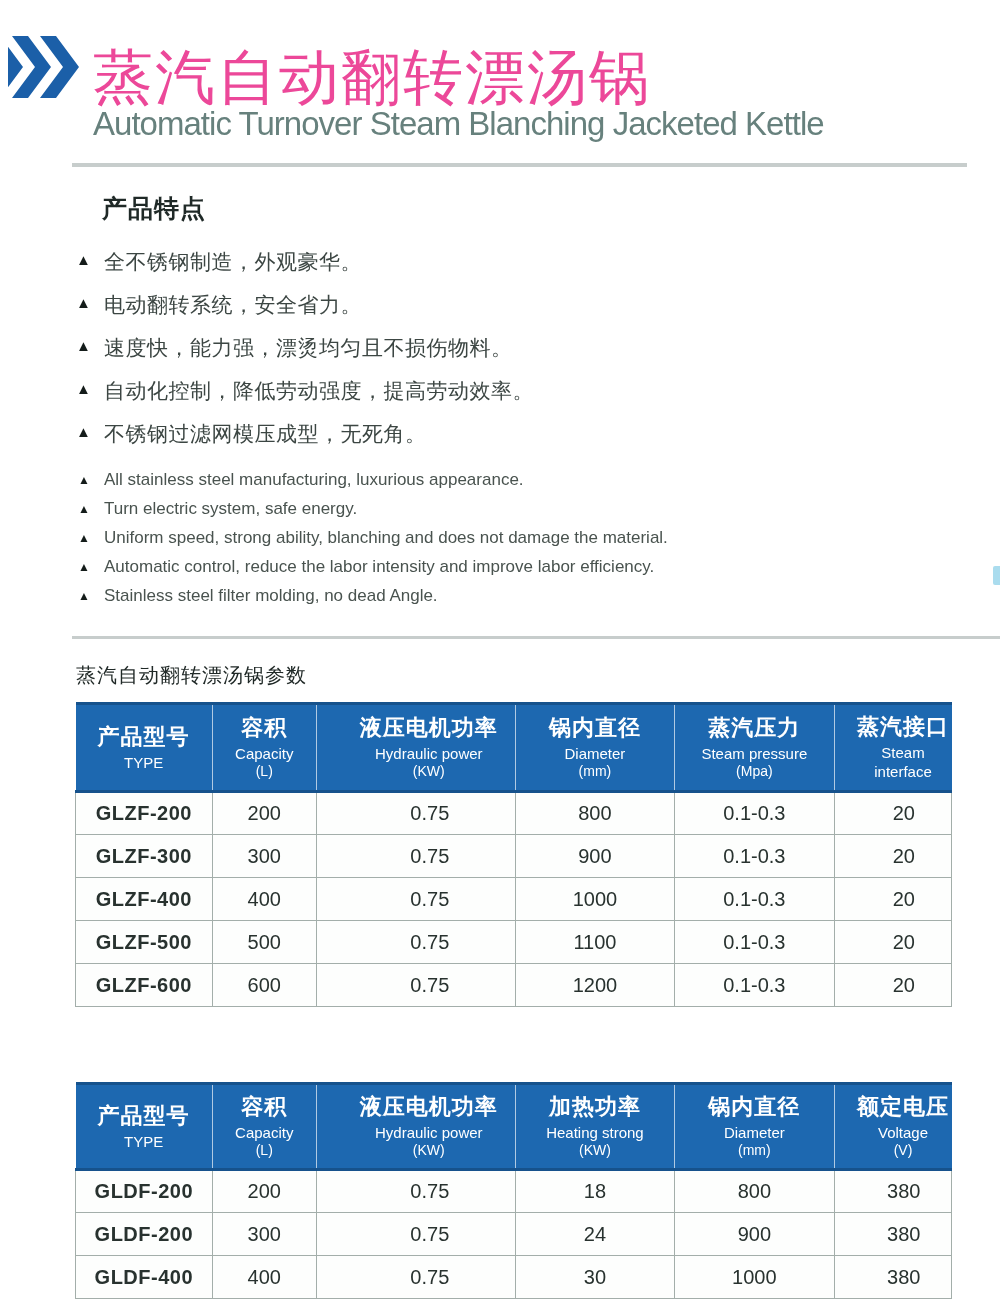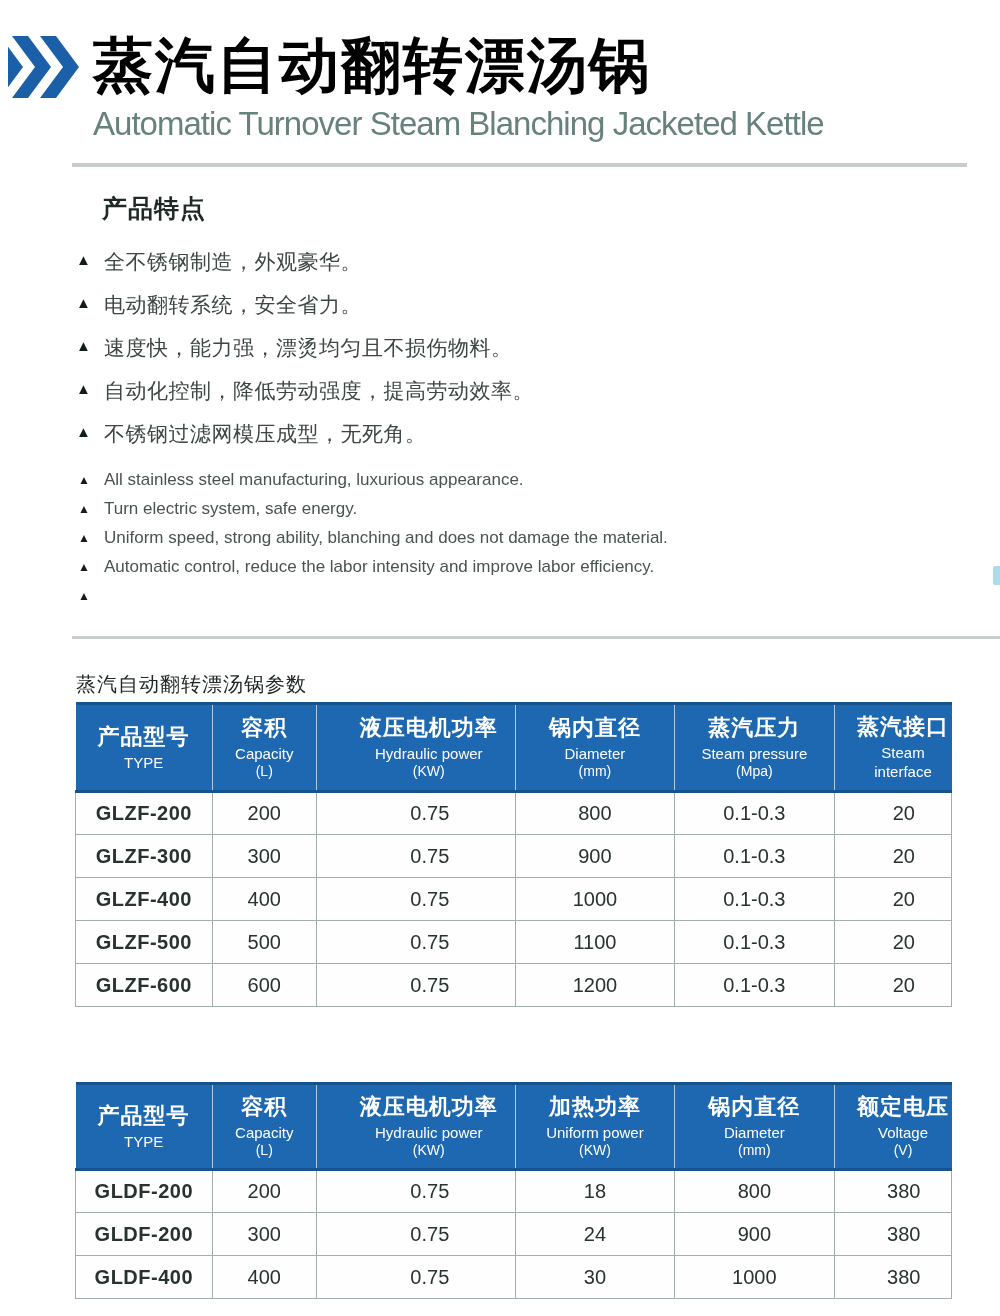--- a/index.html
+++ b/index.html
@@ -9,22 +9,22 @@
     width: 1000px;
     height: 1316px;
     background: #ffffff;
     overflow: hidden;
     font-family: "Liberation Sans", "DejaVu Sans", sans-serif;
   }
 
   
   .chevron-wrap { position: absolute; left: 8px; top: 36px; width: 74px; height: 62px; }
   .page-title {
-    position: absolute; left: 93px; top: 26px;
-    font-size: 60px; font-weight: bold; color: #000000;
+    position: absolute; left: 93px; top: 38px;
+    font-size: 60px; font-weight: normal; color: #ec4899;
     letter-spacing: 2px; white-space: nowrap;
     font-family: "DejaVu Sans", "Liberation Sans", sans-serif;
   }
   .page-subtitle {
     position: absolute; left: 93px; top: 104px;
     font-size: 34px; color: #67817d; white-space: nowrap;
     letter-spacing: -1px;
     transform: scaleX(0.97); transform-origin: left;
   }
   .divider { position: absolute; background: #c7cdcc; }
@@ -47,21 +47,20 @@
   .feature-list-en { left: 78px; top: 470px; }
   .feature-list-en li { margin-bottom: 9px; }
   .feature-list-en .tri { font-size: 12px; color: #141c1a; width: 26px; flex: 0 0 26px; padding-top: 3px; }
   .feature-list-en .txt { font-size: 17px; color: #49534f; line-height: 20px; }
 
   
   .table-caption {
     position: absolute; left: 76px;
     font-size: 20px; color: #20292７; color: #202927; letter-spacing: 1px;
     font-family: "DejaVu Sans", "Liberation Sans", sans-serif;
-    margin-top: 9px;
   }
   .caption-1 { top: 662px; }
   .caption-2 { top: 1088px; }
 
   table.params {
     position: absolute; left: 75px; width: 877px;
     border-collapse: collapse; table-layout: fixed;
     background: #ffffff;
   }
   .table-1 { top: 702px; }
@@ -162,20 +161,21 @@
     <li>
       <span class="tri">▲</span>
       <span class="txt">Uniform speed, strong ability, blanching and does not damage the material.</span>
     </li>
     <li>
       <span class="tri">▲</span>
       <span class="txt">Automatic control, reduce the labor intensity and improve labor efficiency.</span>
     </li>
     <li>
       <span class="tri">▲</span>
+      <span class="txt">Stainless steel filter molding, no dead Angle.</span>
     </li>
   </ul>
 
   <div class="divider divider-2"></div>
 
   <div class="table-caption caption-1">蒸汽自动翻转漂汤锅参数</div>
   <table class="params table-1">
       <thead>
         <tr>
           <th>
@@ -265,21 +265,21 @@
             <div class="h-en">Capacity</div>
             <div class="h-unit">(L)</div>
           </th>
           <th>
             <div class="h-cn">液压电机功率</div>
             <div class="h-en">Hydraulic power</div>
             <div class="h-unit">(KW)</div>
           </th>
           <th>
             <div class="h-cn">加热功率</div>
-            <div class="h-en">Uniform power</div>
+            <div class="h-en">Heating strong</div>
             <div class="h-unit">(KW)</div>
           </th>
           <th>
             <div class="h-cn">锅内直径</div>
             <div class="h-en">Diameter</div>
             <div class="h-unit">(mm)</div>
           </th>
           <th>
             <div class="h-cn">额定电压</div>
             <div class="h-en">Voltage</div>

